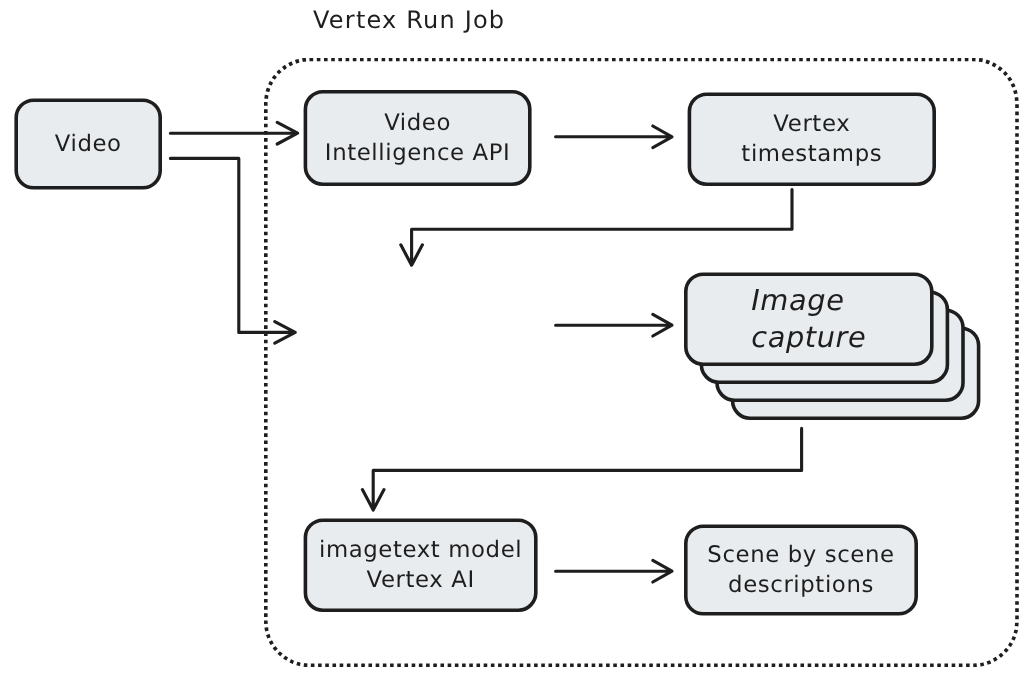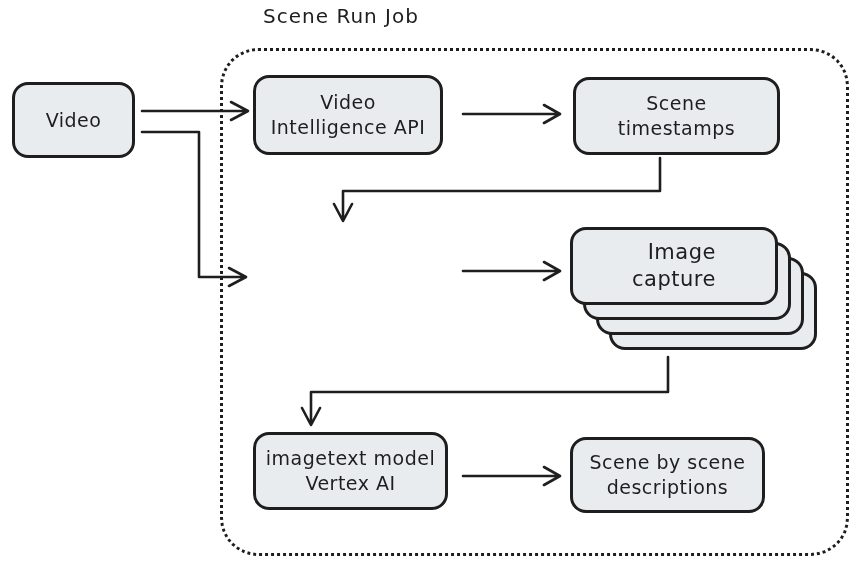--- a/index.html
+++ b/index.html
@@ -72,21 +72,21 @@
     background: #e9ecef;
     border: 3px solid #1e1e1e;
     border-radius: 16px;
   }
   .stack-card.c4 { left: 609px; top: 272px; z-index: 2; }
   .stack-card.c3 { left: 596px; top: 257px; z-index: 3; }
   .stack-card.c2 { left: 583px; top: 242px; z-index: 4; }
   .stack-card.front {
     left: 570px; top: 227px; z-index: 5;
     display: flex; align-items: center; justify-content: center;
-    text-align: right; font-size: 21px; line-height: 1.3; letter-spacing: 0.5px;
+    text-align: left; font-size: 24px; line-height: 1.3; letter-spacing: 0.5px; font-style: italic;
   }
 
   .arrow-layer {
     position: absolute;
     left: 0; top: 0;
     width: 860px;
     height: 568px;
     z-index: 6;
     pointer-events: none;
   }
@@ -96,35 +96,35 @@
     stroke-width: 2.6;
     stroke-linecap: round;
     stroke-linejoin: round;
   }
 </style>
 </head>
 <body>
 
 <div class="canvas">
 
-  <div class="container-title">Scene Run Job</div>
+  <div class="container-title">Vertex Run Job</div>
 
   <div class="dotted-container"></div>
 
   <div class="node node-video">
     <span class="node-label">Video</span>
   </div>
 
   <div class="node node-via">
     <span class="node-label">Video
 Intelligence API</span>
   </div>
 
   <div class="node node-scene-ts">
-    <span class="node-label">Scene
+    <span class="node-label">Vertex
 timestamps</span>
   </div>
 
 
   <div class="stack-card c4"></div>
   <div class="stack-card c3"></div>
   <div class="stack-card c2"></div>
   <div class="stack-card front">
     <span class="node-label">Image
 capture</span>

